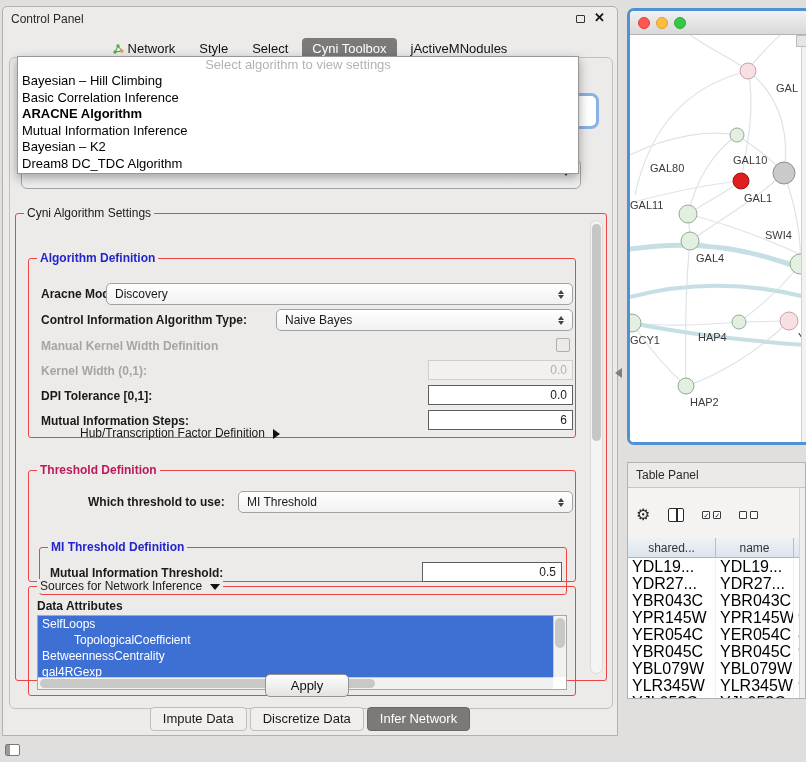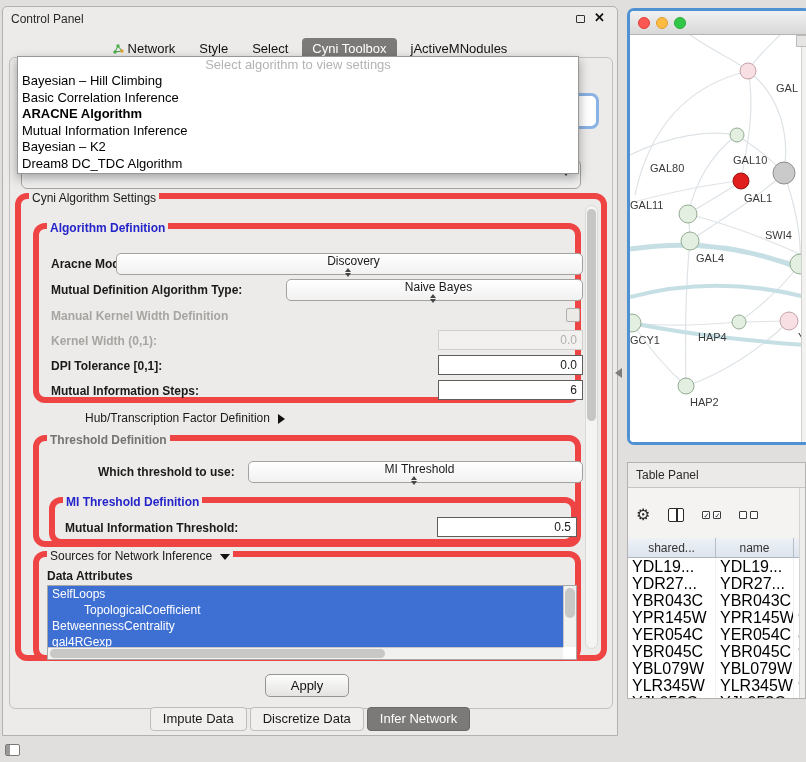--- a/index.html
+++ b/index.html
@@ -28,30 +28,30 @@
     background:linear-gradient(#ffffff,#eeeeee); border:1px solid #a6a5a3; border-radius:6px; }
 
   
   #algo-popup { position:absolute; left:14px; top:49px; width:562px; height:118px;
     background:#fff; border:1px solid #979797; box-shadow:0 4px 10px rgba(0,0,0,.35); z-index:50; overflow:hidden; }
   #algo-placeholder { height:16px; line-height:16px; text-align:center; color:#b3b3b3; font-size:13px; }
   .algo-item { height:16.5px; line-height:16.5px; padding-left:4px; font-size:13px; color:#000; cursor:pointer; }
   .algo-item.highlight { font-weight:bold; }
 
   
-  .group { position:absolute; border:6px solid #ef4444; border-radius:12px; }
+  .group { position:absolute; border:1px solid #ef4444; border-radius:3px;margin-top:20px; }
   .group-title { position:absolute; top:-8px; left:8px; background:#ecebe9; padding:0 3px; font-size:12px; white-space:nowrap; }
   .t-blue { color:#2424ca; font-weight:bold; }
-  .t-green { color:#737373; font-weight:bold; }
+  .t-green { color:#be185d; font-weight:bold; }
 
   .lbl { position:absolute; font-weight:bold; font-size:12px; white-space:nowrap; }
   .lbl.disabled { color:#a6a5a2; }
 
   .combo { position:absolute; height:22px; background:linear-gradient(#ffffff,#f1f1f1);
-    border:1px solid #a3a2a0; border-radius:5px; display:flex; align-items:center; cursor:pointer;flex-direction:column; }
+    border:1px solid #a3a2a0; border-radius:5px; display:flex; align-items:center; cursor:pointer; }
   .combo .val { padding-left:8px; font-size:12px; flex:1; }
   .arrows { width:16px; display:flex; flex-direction:column; align-items:center; gap:1px; margin-right:3px; }
   .arrows i { display:block; width:0; height:0; border-left:3.5px solid transparent; border-right:3.5px solid transparent; }
   .arrows i.up { border-bottom:4px solid #444; }
   .arrows i.dn { border-top:4px solid #444; }
 
   .tfield { position:absolute; height:20px; background:#fff; border:1px solid #5e5e5c;
     display:flex; align-items:center; justify-content:flex-end; padding-right:5px; font-size:12px; }
   .tfield.disabled { background:#f2f1ef; border:1px solid #cfcecb; color:#b2b1ae; }
 
@@ -186,21 +186,21 @@
 
       <div class="lbl" style="left:12px; top:28px;">Aracne Mode:</div>
       <div class="combo" style="left:77px; top:24px; width:467px;">
         <span class="val">Discovery</span>
         <span class="arrows">
             <i class="up"></i>
             <i class="dn"></i>
           </span>
       </div>
 
-      <div class="lbl" style="left:12px; top:54px;">Mutual Definition Algorithm Type:</div>
+      <div class="lbl" style="left:12px; top:54px;">Control Information Algorithm Type:</div>
       <div class="combo" style="left:247px; top:50px; width:297px;">
         <span class="val">Naive Bayes</span>
         <span class="arrows">
             <i class="up"></i>
             <i class="dn"></i>
           </span>
       </div>
 
       <div class="lbl disabled" style="left:12px; top:80px;">Manual Kernel Width Definition</div>
       <div class="checkbox" style="left:527px; top:79px;"></div>

